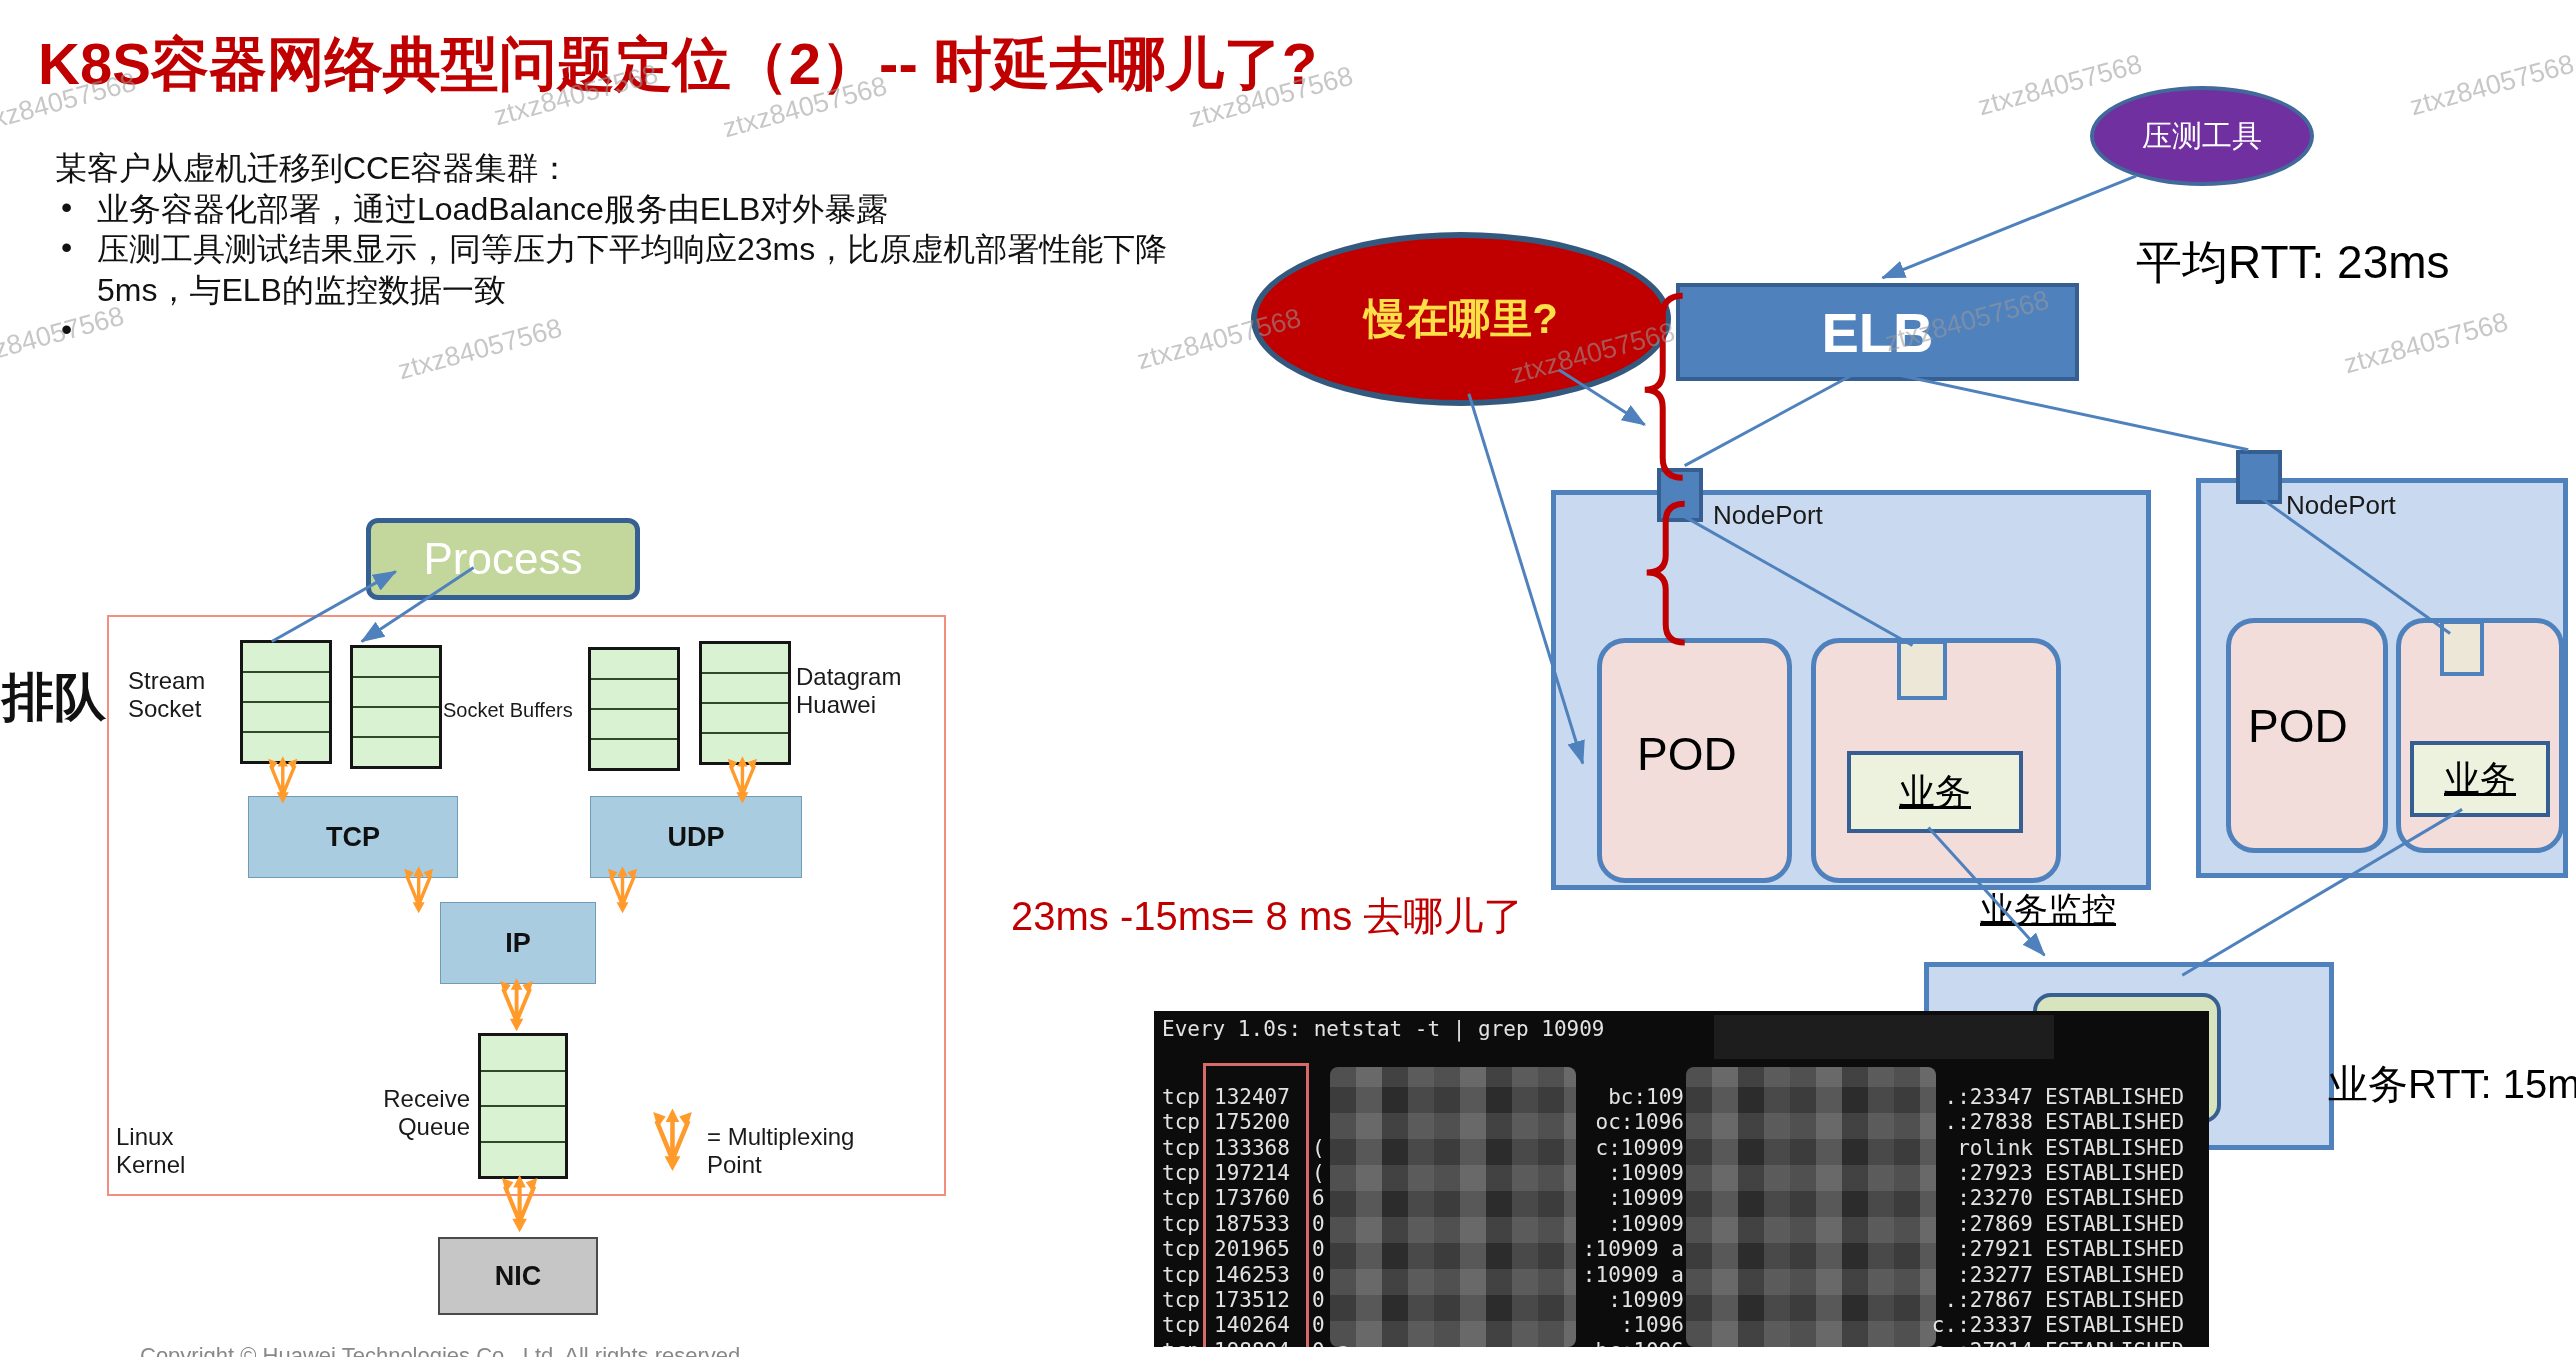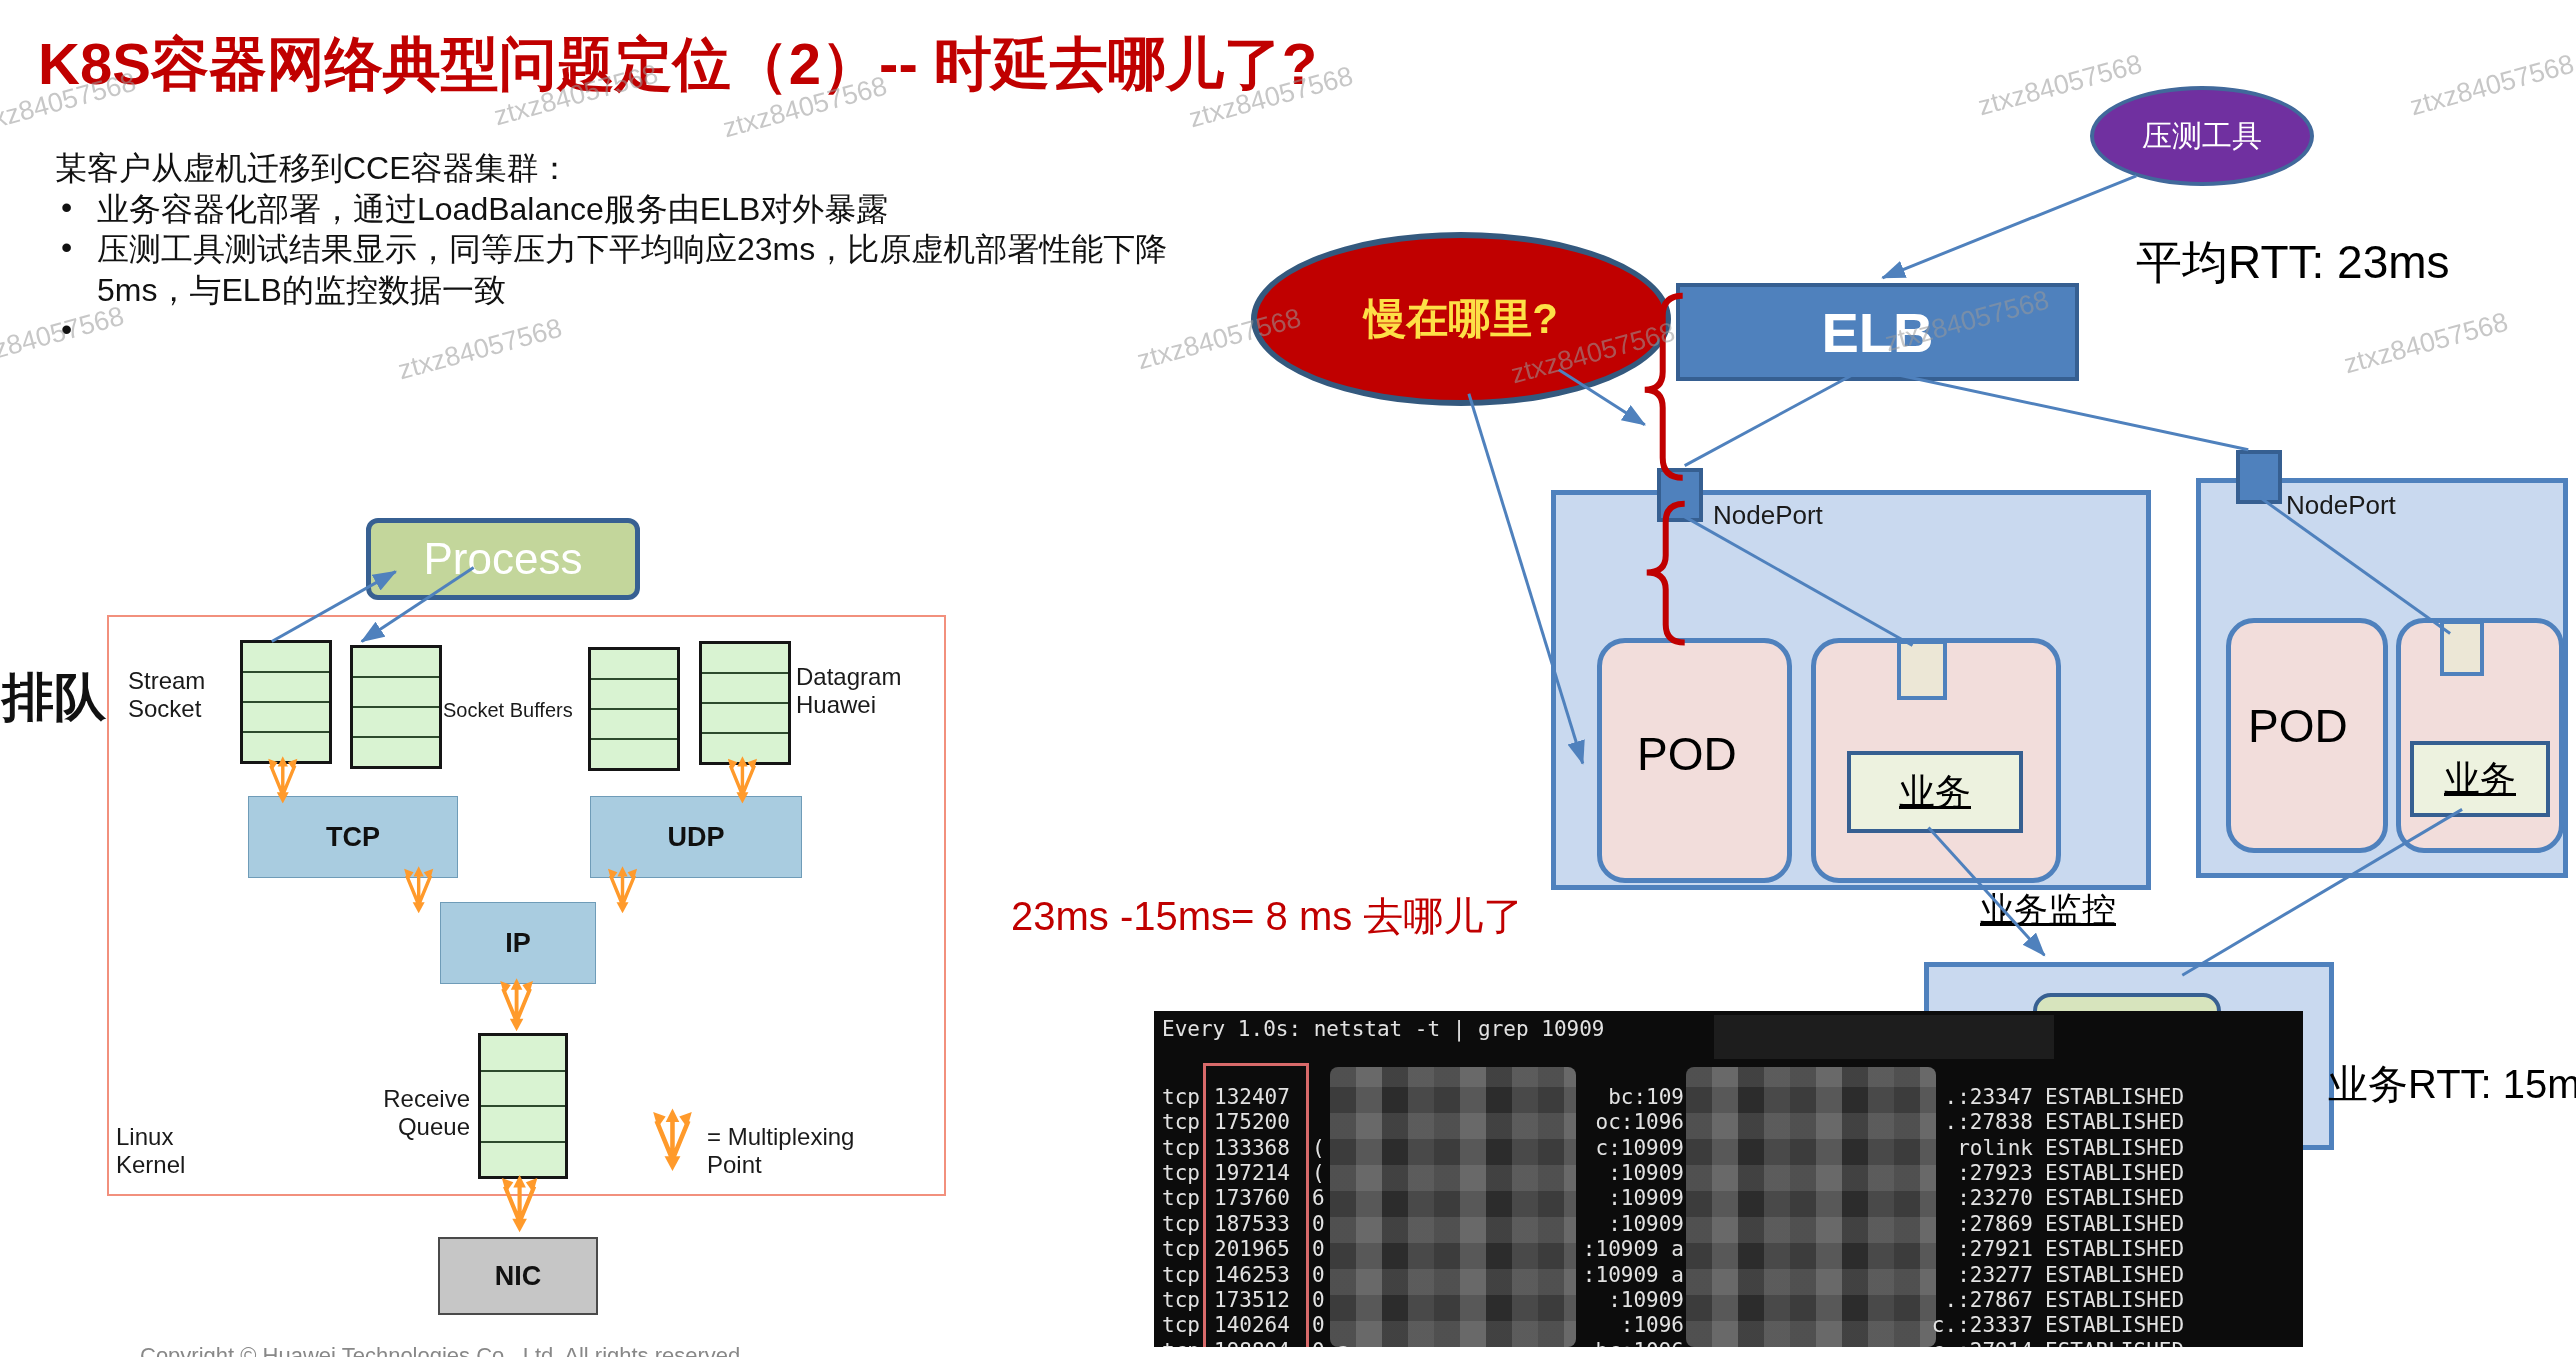--- a/index.html
+++ b/index.html
@@ -85,21 +85,21 @@
   #svc2{left:2410px;top:741px;width:132px;height:68px;}
   #monitor-lbl{left:1980px;top:887px;font-size:34px;text-decoration:underline;z-index:4;color:#000;}
   #prom-outer{left:1924px;top:962px;width:400px;height:178px;background:var(--node-fill);
       border:5px solid var(--elb-blue);z-index:4;}
   #prom-inner{left:2033px;top:993px;width:180px;height:122px;background:var(--prom-green);
       border:4px solid #376092;border-radius:18px;display:flex;align-items:center;justify-content:center;
       text-align:center;font-size:34px;z-index:5;color:#000;}
   #svc-rtt{left:2328px;top:1057px;font-size:40px;color:#000;z-index:6;white-space:nowrap;}
 
   
-  #terminal{left:1154px;top:1011px;width:1149px;height:336px;background:#0c0c0c;z-index:6;overflow:hidden;
+  #terminal{left:1154px;top:1011px;width:1055px;height:336px;background:#0c0c0c;z-index:6;overflow:hidden;
       font-family:"DejaVu Sans Mono","Liberation Mono",monospace;color:#e2e2e2;}
   #term-cmd{position:absolute;left:8px;top:6px;font-size:21px;white-space:nowrap;z-index:3;}
   #term-smudge{position:absolute;left:560px;top:4px;width:340px;height:44px;background:#1d1d1d;z-index:1;}
   .blob{position:absolute;top:56px;height:280px;z-index:1;border-radius:8px;
     background-image:
       repeating-linear-gradient(0deg, rgba(255,255,255,.10) 0 26px, rgba(255,255,255,0) 26px 52px),
       repeating-linear-gradient(90deg, #3c3c3c 0 26px, #585858 26px 52px, #2c2c2c 52px 78px, #494949 78px 104px);}
   #blobA{left:176px;width:246px;}
   #blobB{left:532px;width:250px;}
   #recvq-frame{position:absolute;left:49px;top:52px;width:100px;height:282px;border:3px solid #d96a6a;z-index:4;}

